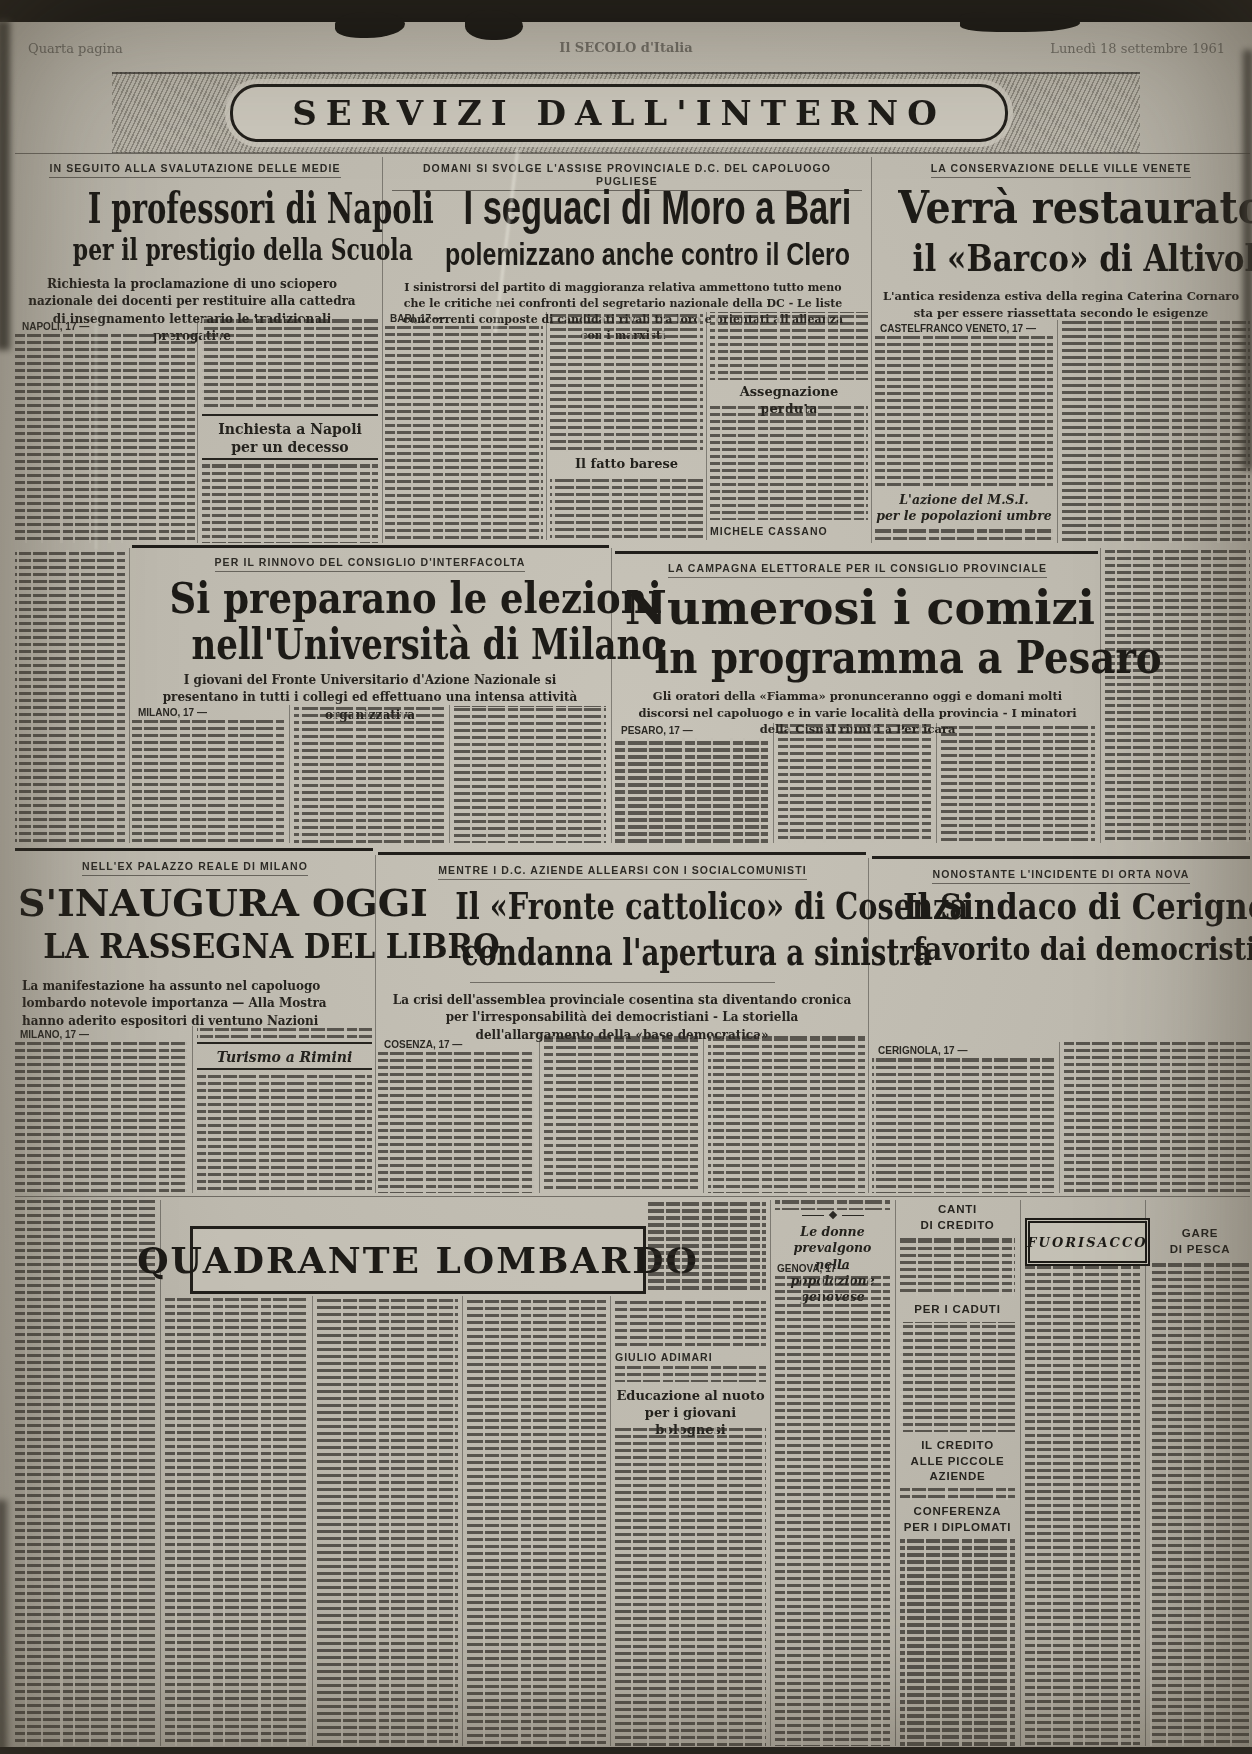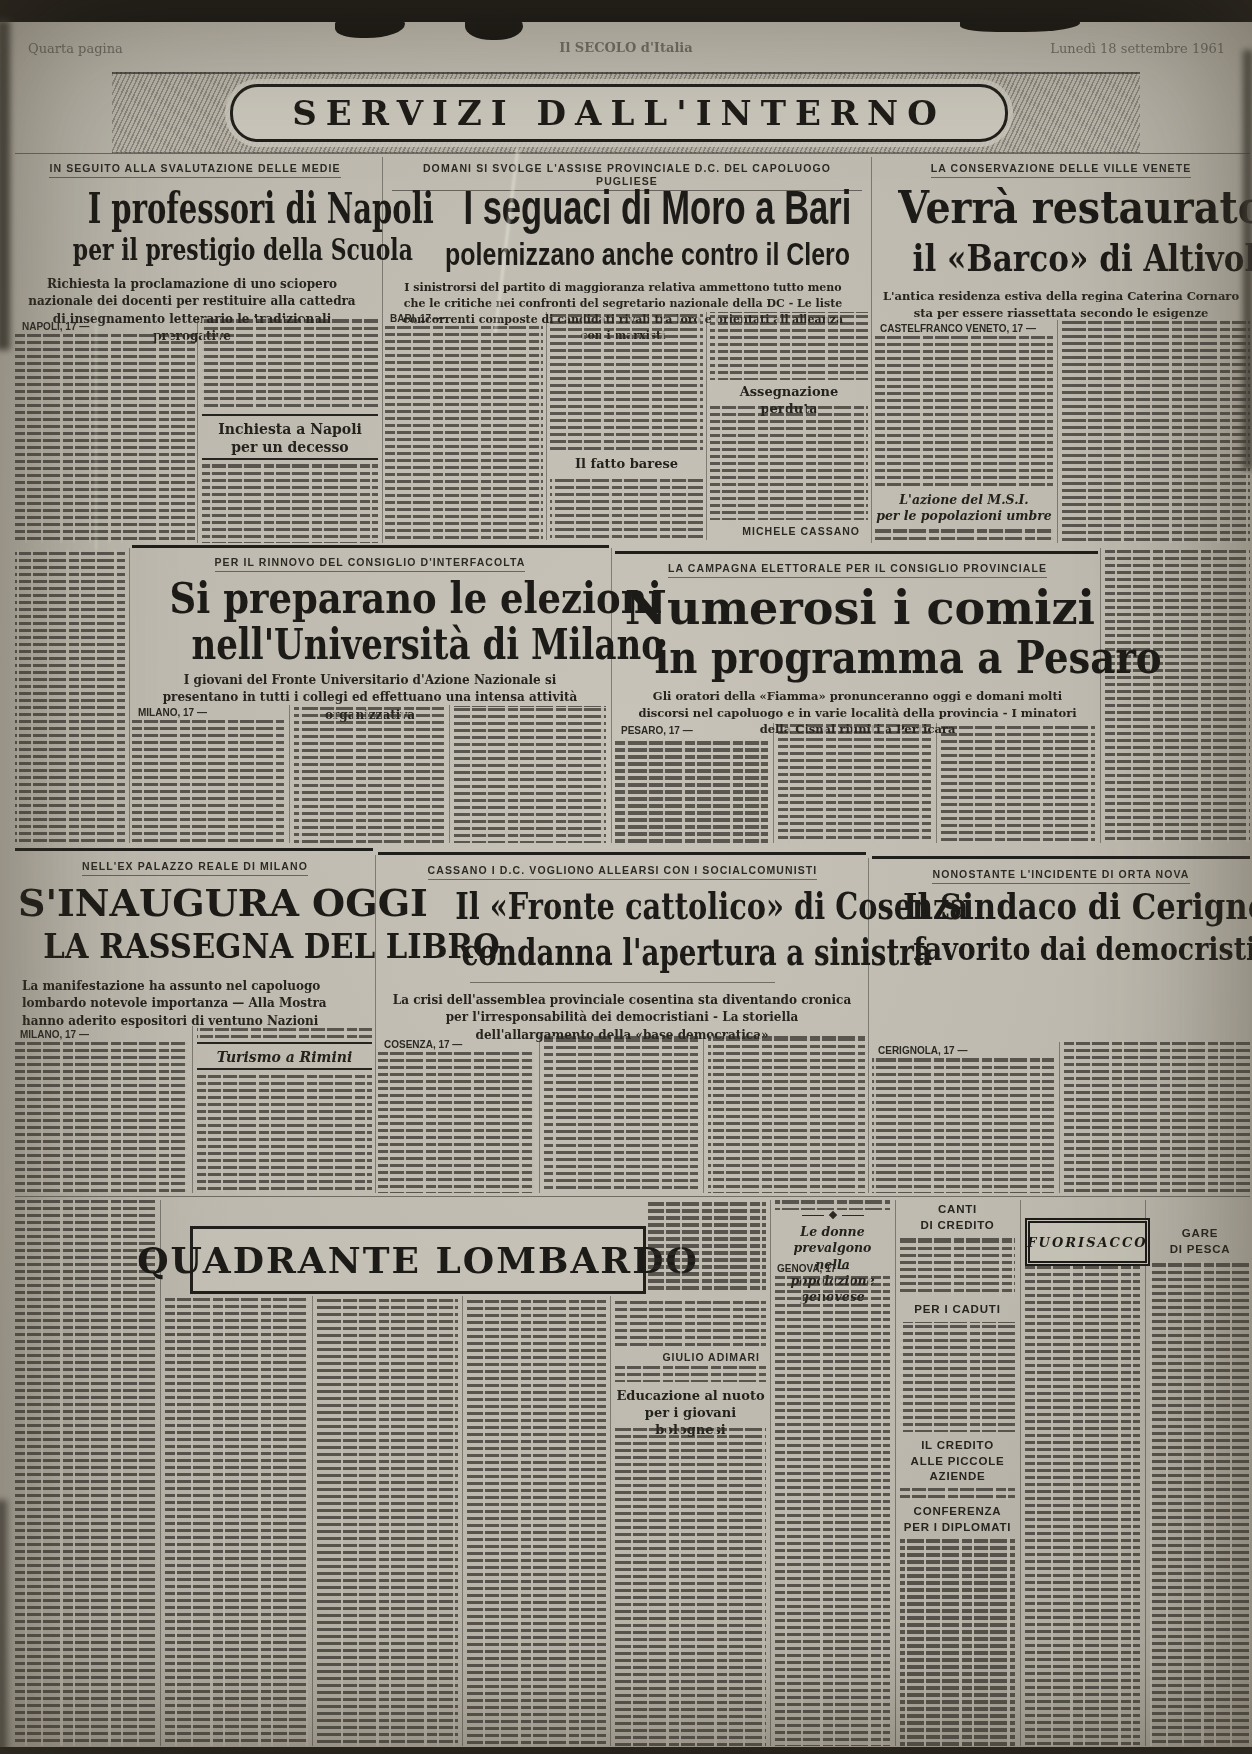--- a/index.html
+++ b/index.html
@@ -15,21 +15,21 @@
         letter-spacing:1.1px;color:#2d2b26;}
   .kick span{display:inline-block;border-bottom:1px solid rgba(45,42,37,.6);padding-bottom:2px;}
   .hl{position:absolute;color:#1d1b17;font-family:"DejaVu Serif",serif;
       font-weight:700;white-space:nowrap;}
   .hl>span{display:inline-block;transform:scaleX(var(--sx,1));transform-origin:50% 50%;}
   .hl.sans{font-family:"Liberation Sans",sans-serif;}
   .sub{position:absolute;text-align:center;font:700 12px/1.45 "DejaVu Serif",serif;color:#27241f;}
   .cross{position:absolute;text-align:center;font:700 13px/1.3 "DejaVu Serif",serif;color:#24221d;}
   .it{font-style:italic;}
   .byline{position:absolute;font:700 10.5px/1 "Liberation Sans",sans-serif;letter-spacing:1px;
-          color:#2b2924;text-align:right;}
+          color:#2b2924;}
   .date{position:absolute;font:700 10px/1 "Liberation Sans",sans-serif;color:#2b2924;}
   .smallhead{position:absolute;text-align:center;font:700 11.5px/1.35 "Liberation Sans",sans-serif;
              letter-spacing:.8px;color:#26241f;}
   .greek{position:absolute;opacity:.82;background-image:
      repeating-linear-gradient(90deg, rgba(193,189,178,0) 0 10px, rgba(193,189,178,.95) 10px 12px,
        rgba(193,189,178,0) 12px 26px, rgba(193,189,178,.9) 26px 28px,
        rgba(193,189,178,0) 28px 45px, rgba(193,189,178,.95) 45px 48px),
      repeating-linear-gradient(180deg, rgba(44,41,36,.85) 0 3.5px, rgba(44,41,36,0) 3.5px 7px);}
   .g2{background-position:6px 0,0 2px;}
   .g3{background-position:14px 0,0 1px;}
@@ -160,21 +160,21 @@
   <div class="vr" style="left:192px;top:1026px;height:167px;"></div>
   <div class="date" style="left:20px;top:1030px;">MILANO, 17 —</div>
   <div class="greek" style="left:15px;top:1042px;width:172px;height:151px;"></div>
   <div class="greek g2" style="left:197px;top:1026px;width:175px;height:12px;"></div>
   <div class="hr2" style="left:197px;top:1042px;width:175px;"></div>
   <div class="cross it" style="left:197px;top:1048px;width:175px;font-size:14px;">Turismo a Rimini</div>
   <div class="hr2" style="left:197px;top:1068px;width:175px;"></div>
   <div class="greek g3" style="left:197px;top:1074px;width:175px;height:119px;"></div>
 
   <div class="hr3" style="left:378px;top:852px;width:488px;"></div>
-  <div class="kick" style="left:390px;top:864px;width:465px;"><span>CASSANO I D.C. VOGLIONO ALLEARSI CON I SOCIALCOMUNISTI</span></div>
+  <div class="kick" style="left:390px;top:864px;width:465px;"><span>MENTRE I D.C. AZIENDE ALLEARSI CON I SOCIALCOMUNISTI</span></div>
   <div class="hl" style="left:383px;top:884px;width:478px;font-size:37px;--sx:.78;"><span>Il «Fronte cattolico» di Cosenza</span></div>
   <div class="hl" style="left:383px;top:930px;width:478px;font-size:37px;--sx:.75;"><span>condanna l'apertura a sinistra</span></div>
   <div class="hr1" style="left:470px;top:982px;width:305px;"></div>
   <div class="sub" style="left:392px;top:992px;width:460px;">La crisi dell'assemblea provinciale cosentina sta diventando cronica per l'irresponsabilità dei democristiani - La storiella dell'allargamento della «base democratica»</div>
   <div class="vr" style="left:539px;top:1036px;height:157px;"></div>
   <div class="vr" style="left:703px;top:1036px;height:157px;"></div>
   <div class="date" style="left:384px;top:1040px;">COSENZA, 17 —</div>
   <div class="greek" style="left:378px;top:1052px;width:156px;height:141px;"></div>
   <div class="greek g4" style="left:544px;top:1036px;width:154px;height:157px;"></div>
   <div class="greek g2" style="left:708px;top:1036px;width:157px;height:157px;"></div>

